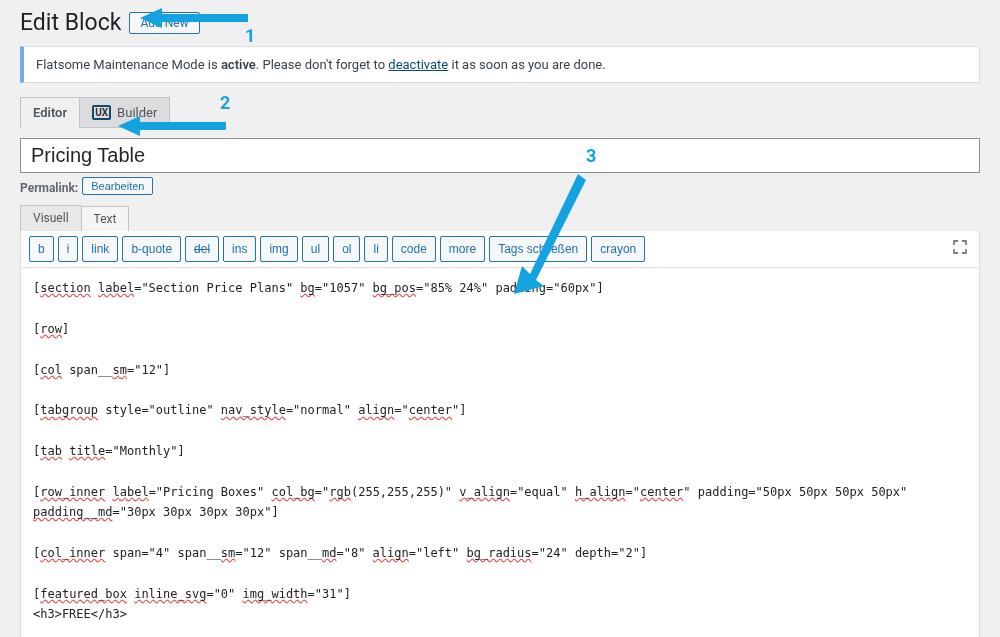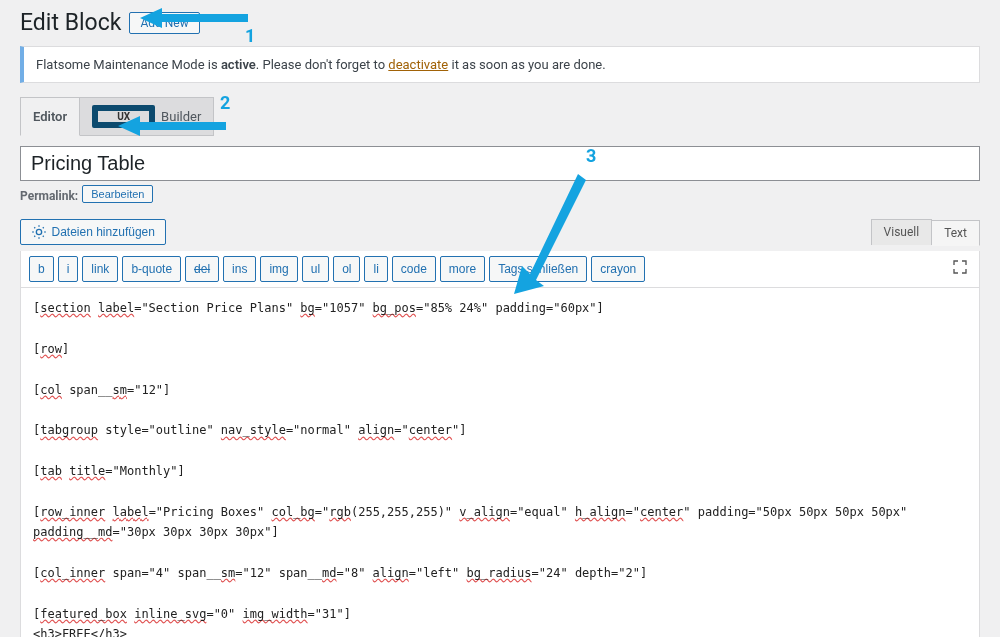--- a/index.html
+++ b/index.html
@@ -3,29 +3,29 @@
 <meta charset="utf-8">
 <style>
   * { box-sizing: border-box; margin: 0; padding: 0; }
   body { font-family: -apple-system, BlinkMacSystemFont, "Segoe UI", Roboto, sans-serif; font-size: 13px; color: #3c434a; background: #f0f0f1; width: 1000px; height: 637px; overflow: hidden; position: relative; }
   
   .header-row { display: flex; align-items: center; padding: 9px 20px 4px 20px; gap: 8px; }
   .page-title { font-size: 23px; font-weight: 400; color: #1d2327; }
   .btn-outline { border: 1px solid #2271b1; color: #2271b1; background: #f6f7f7; padding: 3px 10px; font-size: 12px; border-radius: 2px; cursor: pointer; display: inline-block; }
 
   .notice { margin: 6px 20px; border: 1px solid #dcdcde; border-left: 4px solid #72aee6; background: #fff; padding: 10px 12px; font-size: 13px; }
-  .notice a { color: #a16207; text-decoration: underline; }
+  .notice a { color: #0c4a6e; text-decoration: underline; }
   .notice strong { font-weight: 600; }
 
   .tabs-bar { margin: 14px 20px 0 20px; }
   .tabs-inner { display: flex; }
   .tab { border: 1px solid #c3c4c7; background: #dcdcde; padding: 7px 12px; font-size: 13px; color: #50575e; cursor: pointer; display: flex; align-items: center; gap: 6px; }
   .tab.active { background: #f0f0f1; border-bottom-color: #f0f0f1; font-weight: 600; }
   .tab + .tab { border-left: none; }
-  .ux-badge { border: 6px solid #0c4a6e; padding: 0 19px; font-size: 10px; font-weight: 700; color: #333; border-radius: 2px; }
+  .ux-badge { border: 2px solid #0c4a6e; padding: 0 1px; font-size: 10px; font-weight: 700; color: #333; border-radius: 2px; }
 
   .title-input-wrap { margin: 10px 20px 4px 20px; }
   .title-input { width: 100%; padding: 5px 10px; font-size: 20px; border: 1px solid #8c8f94; border-radius: 0; background: #fff; color: #1d2327; }
   .permalink-row { margin: 4px 20px 10px 20px; font-size: 12px; color: #646970; display: flex; align-items: flex-end; gap: 4px; }
   .permalink-row a { color: #2271b1; text-decoration: underline; }
   .permalink-btn { font-size: 11px; padding: 2px 8px; }
   .media-bar { display: flex; align-items: center; justify-content: space-between; padding: 0; background: #f0f0f1; border: none; }
   .media-left { padding: 6px 0; margin-left: -0.5px;}
   .media-btn { border: 1px solid #2271b1; color: #2271b1; background: #f6f7f7; padding: 4px 10px; font-size: 12px; border-radius: 2px; cursor: pointer; display: inline-flex; align-items: center; gap: 5px; }
   .media-btn svg { width: 16px; height: 16px; }
@@ -70,29 +70,20 @@
 
 <div class="title-input-wrap">
   <input class="title-input" type="text" value="Pricing Table" style="">
 </div>
 <div class="permalink-row">
   <strong>Permalink:</strong>
   <button class="btn-outline permalink-btn">Bearbeiten</button>
 </div>
 
 <div class="media-bar" style="margin:0 20px;">
-  <div class="media-left">
-    <button class="media-btn">
-      <svg viewBox="0 0 24 24" fill="none" stroke="#2271b1" stroke-width="2">
-          <circle cx="12" cy="12" r="4"></circle>
-          <path d="M12 2v2M12 20v2M4.9 4.9l1.4 1.4M17.7 17.7l1.4 1.4M2 12h2M20 12h2M4.9 19.1l1.4-1.4M17.7 6.3l1.4-1.4"></path>
-        </svg>
-      <span>Dateien hinzufügen</span>
-    </button>
-  </div>
   <div class="editor-tabs">
     <div class="editor-tab">Visuell</div>
     <div class="editor-tab active">Text</div>
   </div>
 </div>
 
 <div class="quicktags-bar">
   <button class="qt-btn">b</button>
   <button class="qt-btn">i</button>
   <button class="qt-btn">link</button>

